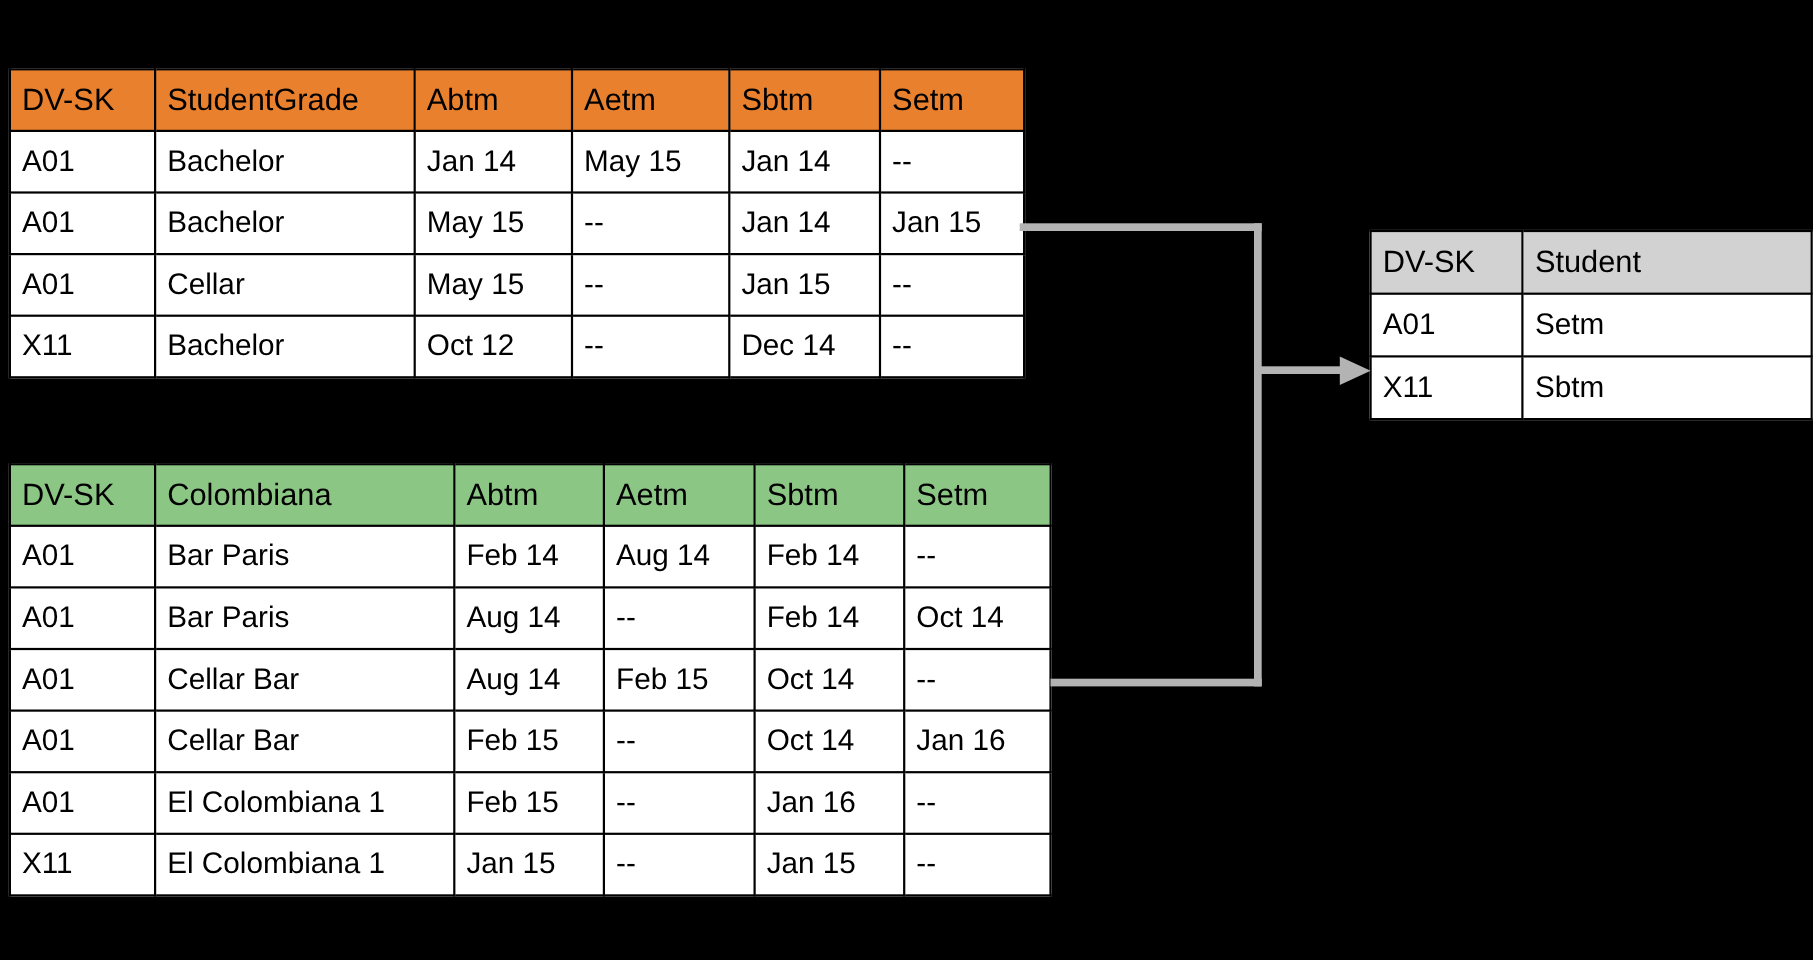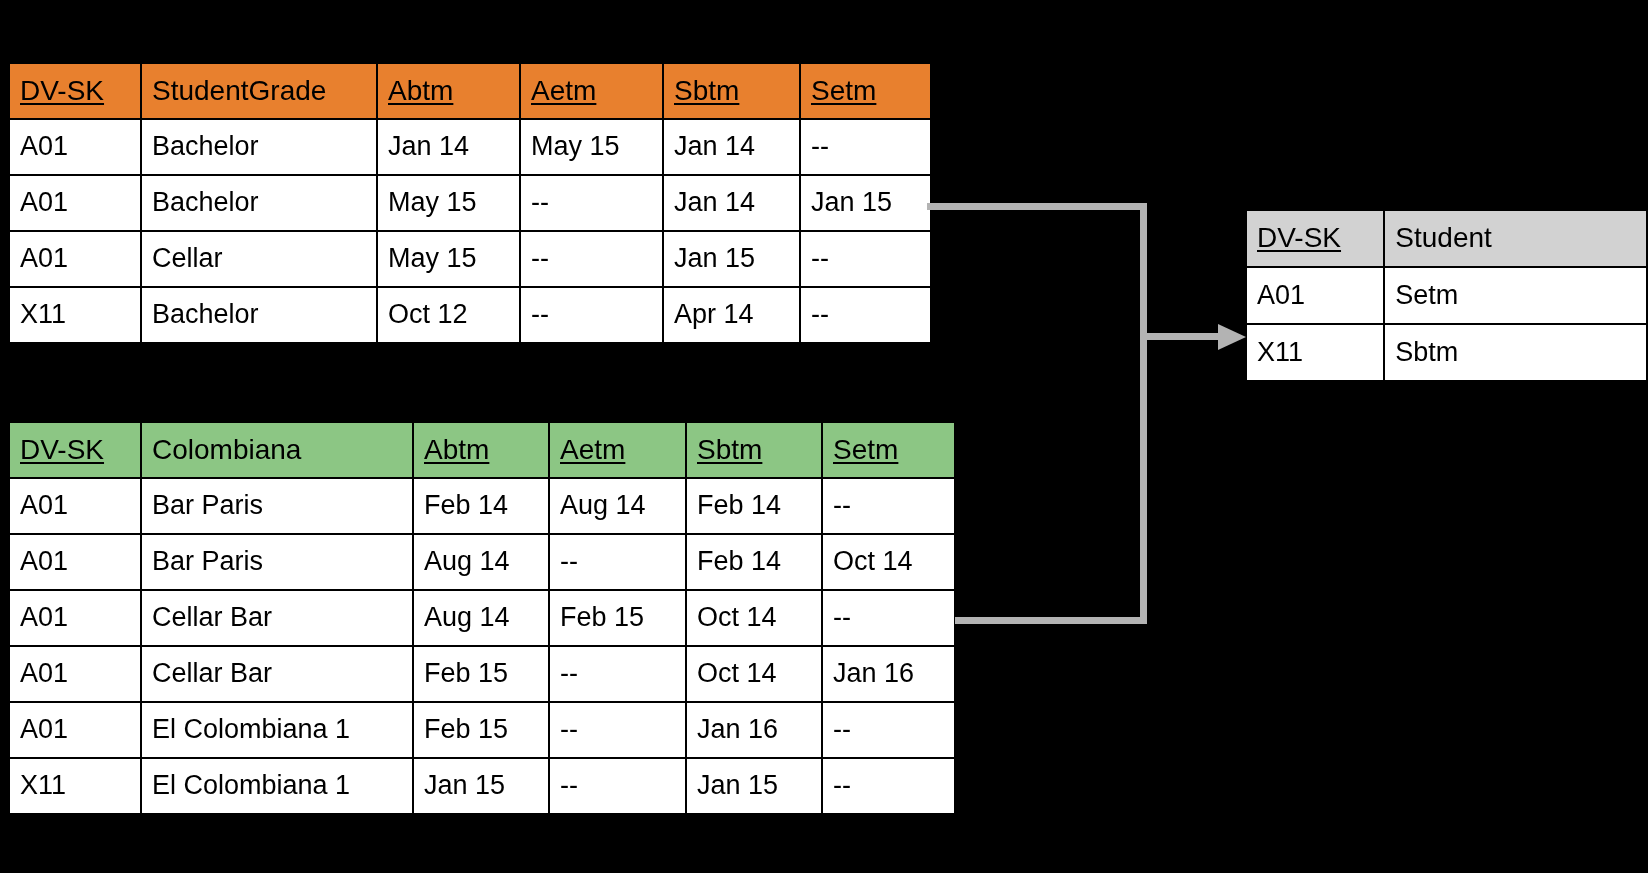--- a/index.html
+++ b/index.html
@@ -37,21 +37,21 @@
     white-space: nowrap;
     overflow: hidden;
   }
   .dv-table th {
     font-size: 28px;
   }
   .hdr-orange th { background: #E8802E; }
   .hdr-green  th { background: #8CC684; }
   .hdr-gray   th { background: #D2D2D2; }
 
-  .uline { text-decoration: underline; text-underline-offset: 3px; }
+  .uline { text-underline-offset: 3px; }
 
   
   #table-studentgrade {
     left: 8px;
     top: 62px;
   }
   #table-studentgrade td, #table-studentgrade th { height: 54px; }
 
   #table-classroom {
     left: 8px;
@@ -152,21 +152,21 @@
         <td>May 15</td>
         <td>--</td>
         <td>Jan 15</td>
         <td>--</td>
       </tr>
       <tr>
         <td>X11</td>
         <td>Bachelor</td>
         <td>Oct 12</td>
         <td>--</td>
-        <td>Apr 14</td>
+        <td>Dec 14</td>
         <td>--</td>
       </tr>
     </tbody>
   </table>
 
   <table class="dv-table hdr-green" id="table-classroom">
     <colgroup>
       <col style="width:132px">
         <col style="width:272px">
         <col style="width:136px">

